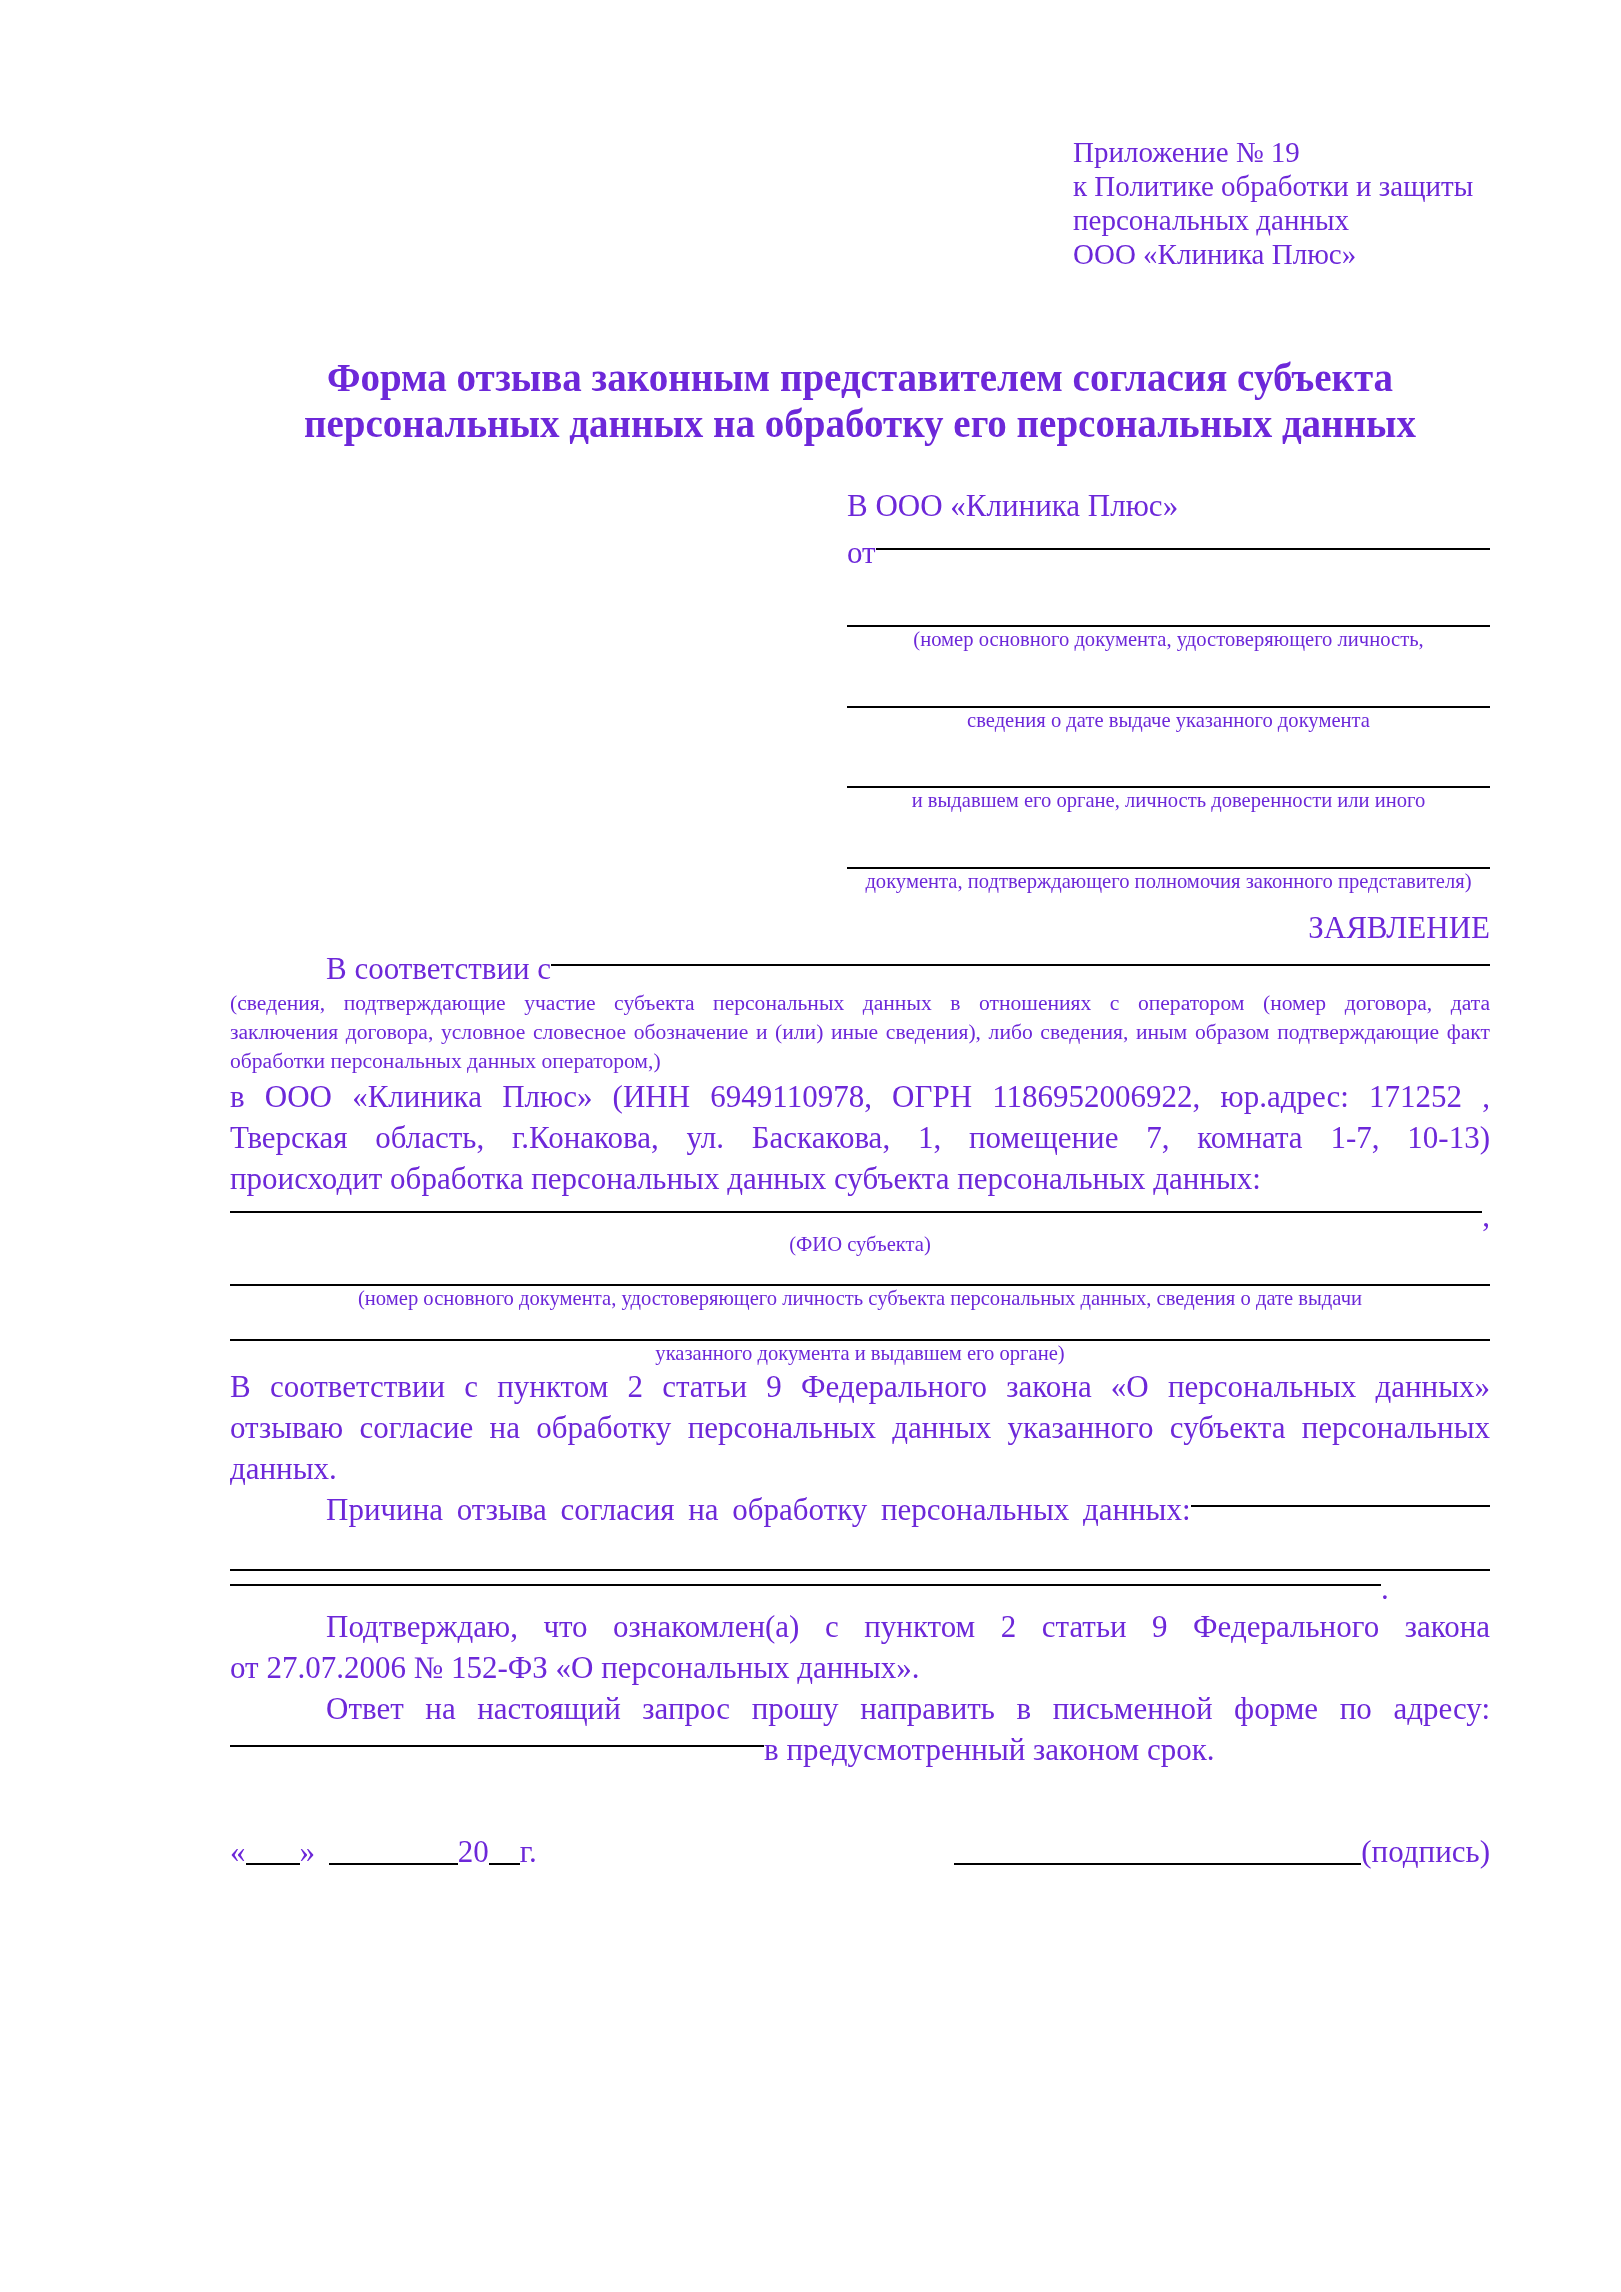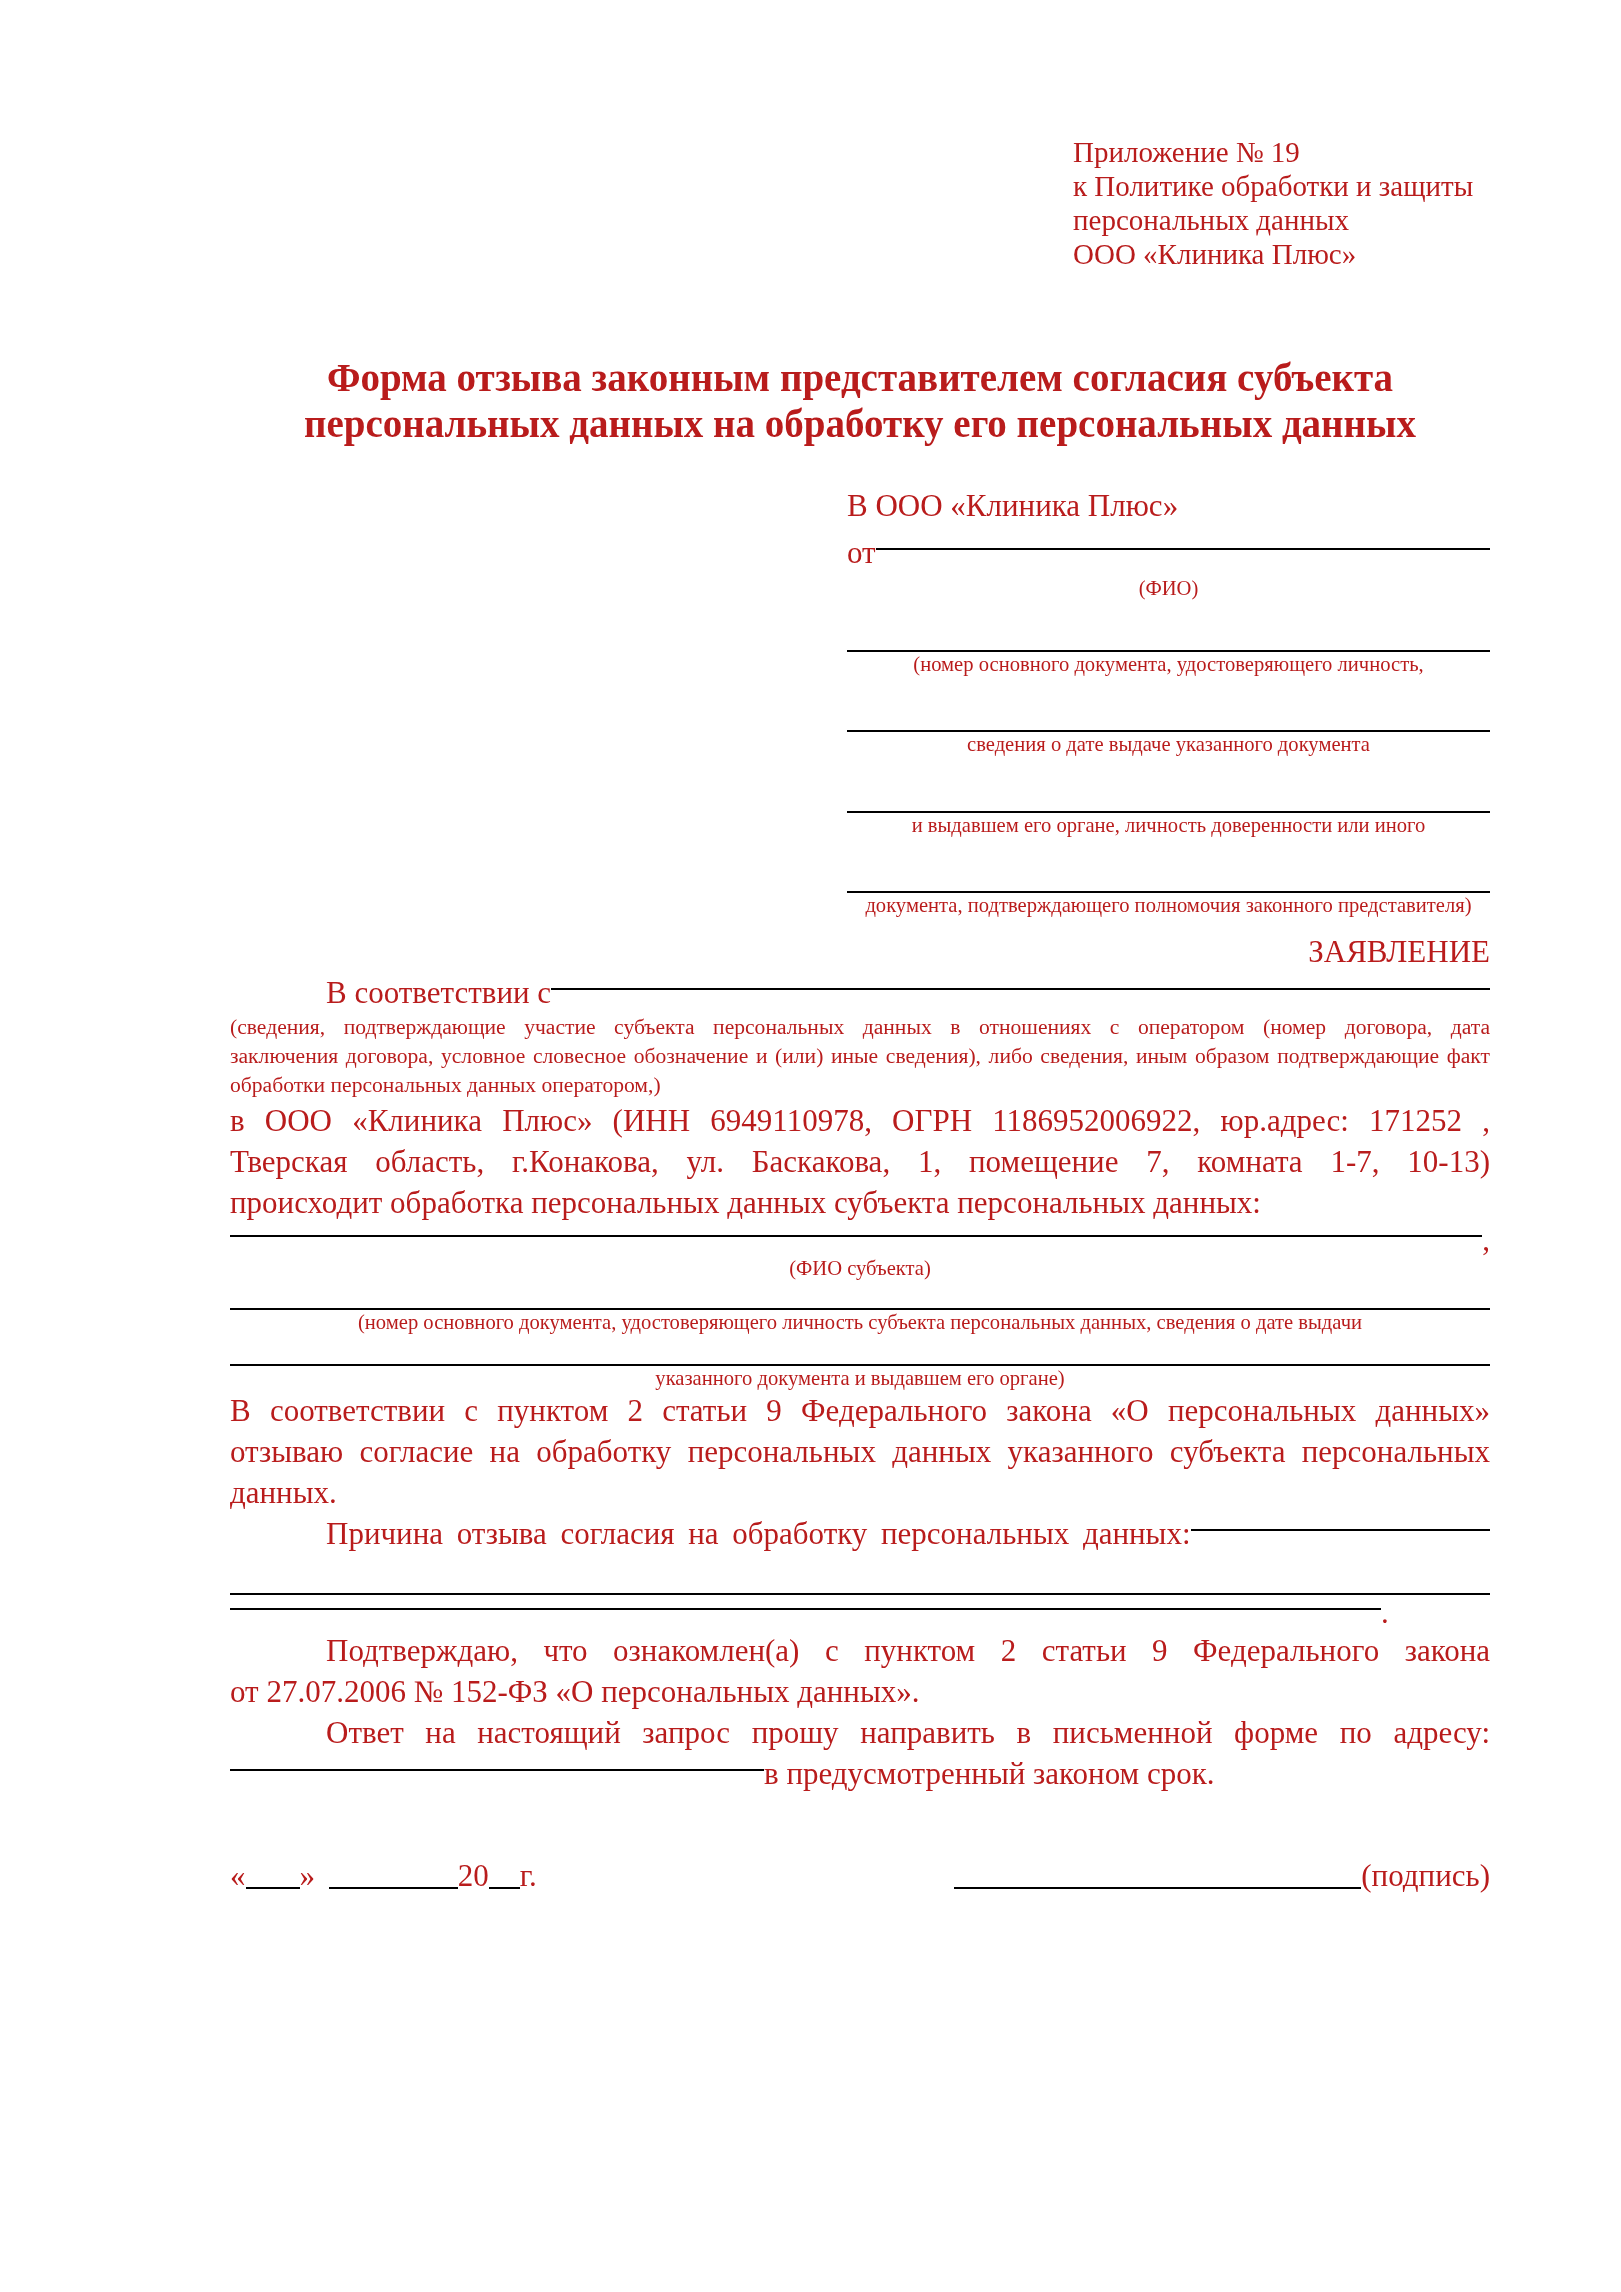--- a/index.html
+++ b/index.html
@@ -6,21 +6,21 @@
   .page {
     position: relative;
     width: 1621px;
     height: 2293px;
     background: #ffffff;
     box-sizing: border-box;
     padding: 135px 131px 0 230px;
     font-family: "Liberation Serif", "DejaVu Serif", serif;
     font-size: 31px;
     line-height: 41px;
-    color: #b91c1c;
+    color: #6d28d9;
     overflow: hidden;
   }
 
   
   .hdr { margin-left: 843px; font-size: 29px; line-height: 34px; }
 
   
   .title {
     margin-top: 84px;
     text-align: center;
@@ -87,21 +87,20 @@
     <div>Форма отзыва законным представителем согласия субъекта</div>
     <div>персональных данных на обработку его персональных данных</div>
   </div>
 
   <div class="addr">
     <div class="tall">В ООО «Клиника Плюс»</div>
     <div class="row tall">
       <span class="lbl">от</span>
       <span class="u grow"></span>
     </div>
-    <div class="cap">(ФИО)</div>
     <div class="blank b1"></div>
     <div class="cap">(номер основного документа, удостоверяющего личность,</div>
     <div class="blank b2"></div>
     <div class="cap">сведения о дате выдаче указанного документа</div>
     <div class="blank b2"></div>
     <div class="cap">и выдавшем его органе, личность доверенности или иного</div>
     <div class="blank b2"></div>
     <div class="cap">документа, подтверждающего полномочия законного представителя)</div>
   </div>
 

